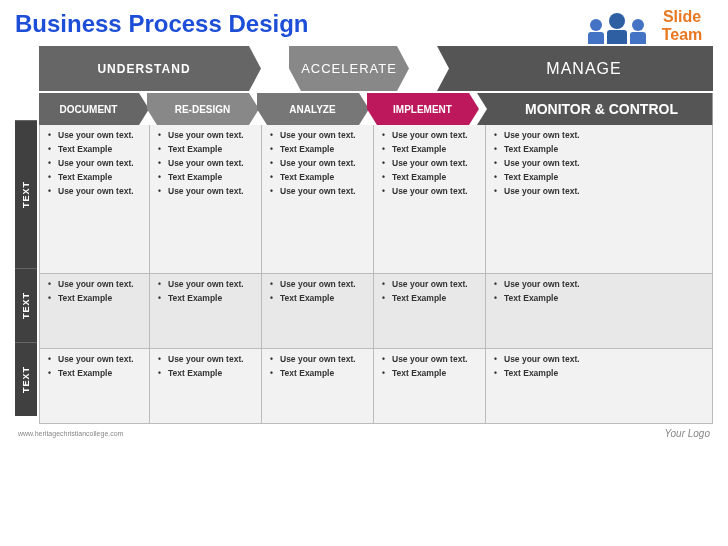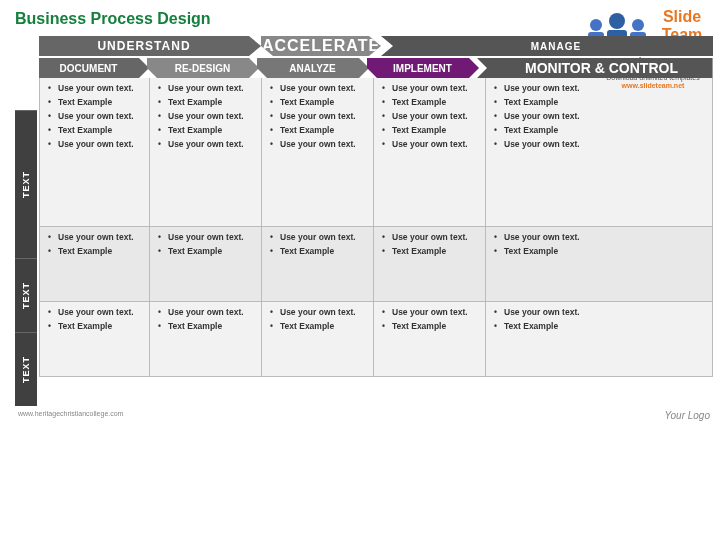--- a/index.html
+++ b/index.html
@@ -14,23 +14,23 @@
 
     .page-container {
       width: 728px;
       height: 546px;
       background: #fff;
       padding: 10px;
       position: relative;
     }
 
     .page-title {
-      font-size: 16px;
-      font-weight: bold;
-      color: #15803d;
+      font-size: 24px;
+      font-weight: bold;
+      color: #1d4ed8;
       margin-bottom: 8px;
       padding-left: 5px;
     }
 
     
     .logo-area {
       position: absolute;
       top: 8px;
       right: 10px;
       text-align: center;
@@ -139,27 +139,28 @@
     .left-label.row3 { height: 74px; }
 
     
     .right-table {
       flex: 1;
     }
 
     
     .header-row1 {
       display: flex;
-      height: 20px;
+      height: 45px;
       margin-bottom: 2px;
+      gap: 28px;
     }
 
     .header-row2 {
       display: flex;
-      height: 20px;
+      height: 32px;
     }
 
     
     .arrow-cell {
       display: flex;
       align-items: center;
       justify-content: center;
       font-weight: bold;
       font-size: 11px;
       color: #fff;
@@ -173,31 +174,31 @@
       clip-path: polygon(0 0, calc(100% - 12px) 0, 100% 50%, calc(100% - 12px) 100%, 0 100%);
       padding-right: 12px;
       font-size: 12px;
       font-weight: bold;
     }
 
     .arrow-accelerate {
       background: #888;
       width: 120px;
       clip-path: polygon(0 0, calc(100% - 12px) 0, 100% 50%, calc(100% - 12px) 100%, 12px 100%, 0 50%);
-      font-size: 16px;
-      font-weight: bold;
+      font-size: 13px;
+      font-weight: normal;
     }
 
     .arrow-manage {
       background: #555;
       flex: 1;
       clip-path: polygon(0 0, 100% 0, 100% 100%, 0 100%, 12px 50%);
       padding-left: 18px;
-      font-size: 10px;
-      font-weight: bold;
+      font-size: 16px;
+      font-weight: normal;
     }
 
     
     .subheader-cell {
       display: flex;
       align-items: center;
       justify-content: center;
       text-align: center;
       font-weight: bold;
       font-size: 10px;
@@ -224,21 +225,21 @@
     .subheader-cell.redesign {
       width: 112px;
       clip-path: polygon(0 0, calc(100% - 10px) 0, 100% 50%, calc(100% - 10px) 100%, 10px 100%, 0 50%);
       background: #888;
       margin-left: -2px;
     }
 
     .subheader-cell.implement {
       width: 112px;
       clip-path: polygon(0 0, calc(100% - 10px) 0, 100% 50%, calc(100% - 10px) 100%, 10px 100%, 0 50%);
-      background: #701a75;
+      background: #be185d;
       margin-left: -2px;
     }
 
     .subheader-cell.monitor {
       flex: 1;
       clip-path: polygon(0 0, 100% 0, 100% 100%, 0 100%, 10px 50%);
       background: #555;
       margin-left: -2px;
       padding-left: 14px;
       font-size: 14px;
@@ -299,20 +300,21 @@
       content: '•';
       position: absolute;
       left: 0;
       color: #333;
     }
 
     
     .bottom-bar {
       display: flex;
       justify-content: space-between;
+      align-items: center;
       padding: 2px 8px;
       margin-top: 2px;
     }
 
     .bottom-url {
       font-size: 7px;
       color: #888;
     }
 
     .bottom-logo {

